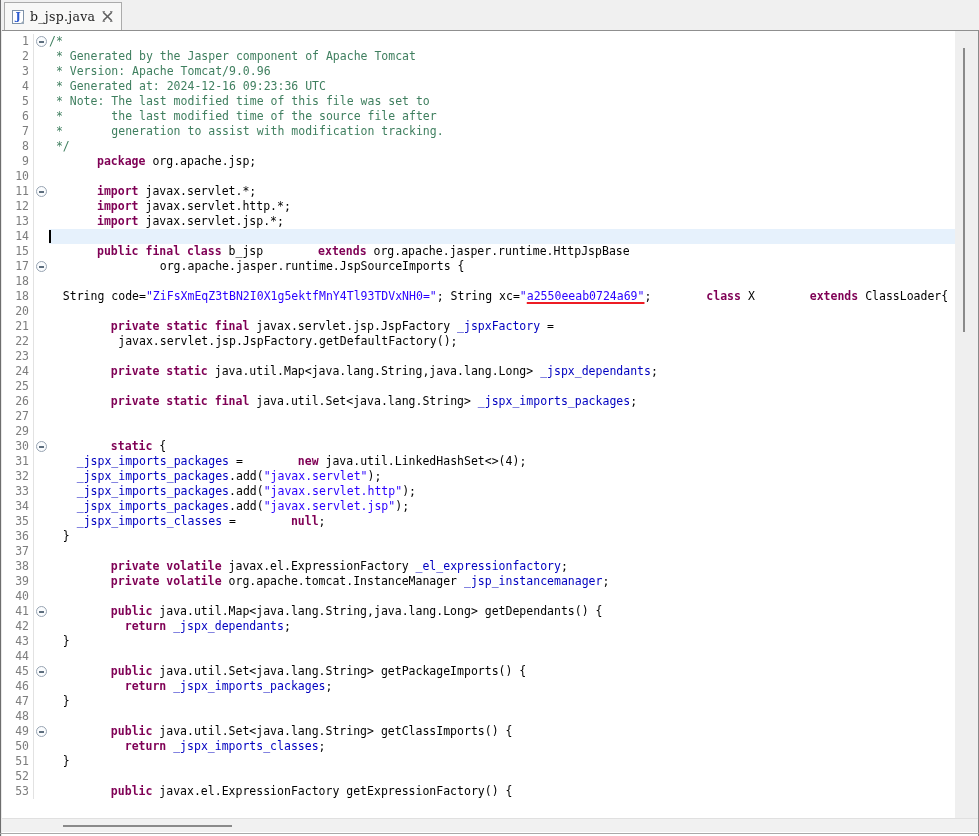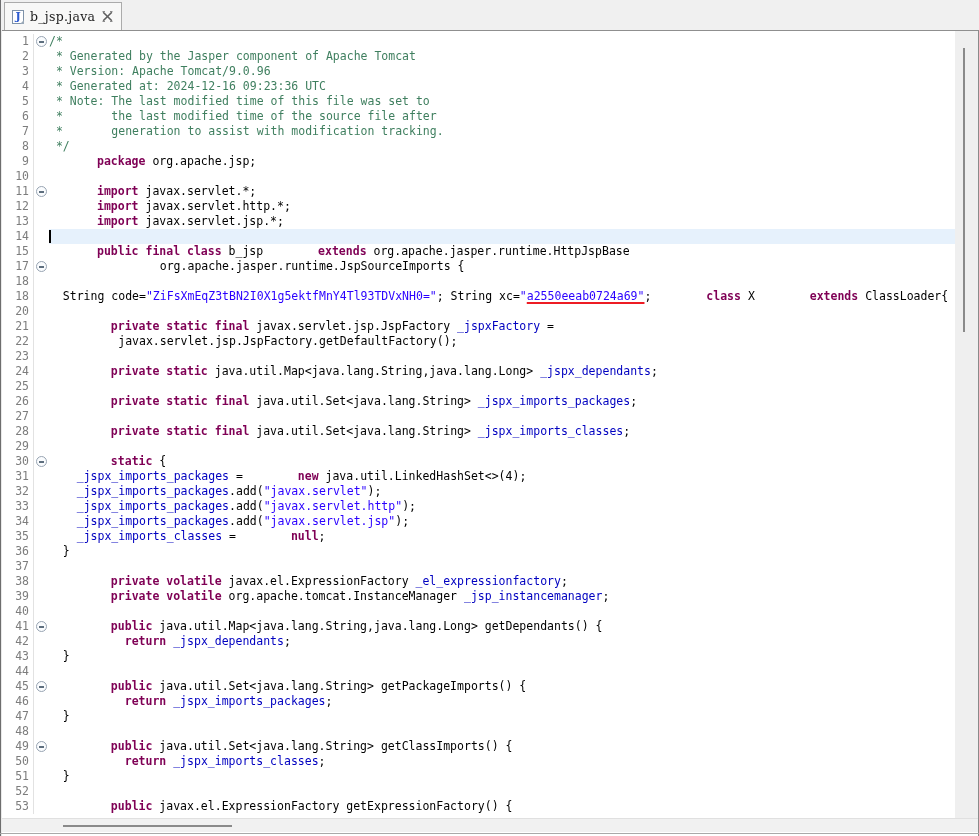--- a/index.html
+++ b/index.html
@@ -219,25 +219,20 @@
         <div class="ln">26</div>
         <div class="fold"></div>
         <div class="lc"><span class="tk-p">  </span><span class="tk-k">private static final</span><span class="tk-p"> java.util.Set&lt;java.lang.String&gt; </span><span class="tk-f">_jspx_imports_packages</span><span class="tk-p">;</span></div>
       </div>
       <div class="row">
         <div class="ln">27</div>
         <div class="fold"></div>
         <div class="lc"></div>
       </div>
       <div class="row">
-        <div class="ln">28</div>
-        <div class="fold"></div>
-        <div class="lc"><span class="tk-p">  </span><span class="tk-k">private static final</span><span class="tk-p"> java.util.Set&lt;java.lang.String&gt; </span><span class="tk-f">_jspx_imports_classes</span><span class="tk-p">;</span></div>
-      </div>
-      <div class="row">
         <div class="ln">29</div>
         <div class="fold"></div>
         <div class="lc"></div>
       </div>
       <div class="row">
         <div class="ln">30</div>
         <div class="fold">
           <span class="fico">
             <span class="fm"></span>
           </span>

